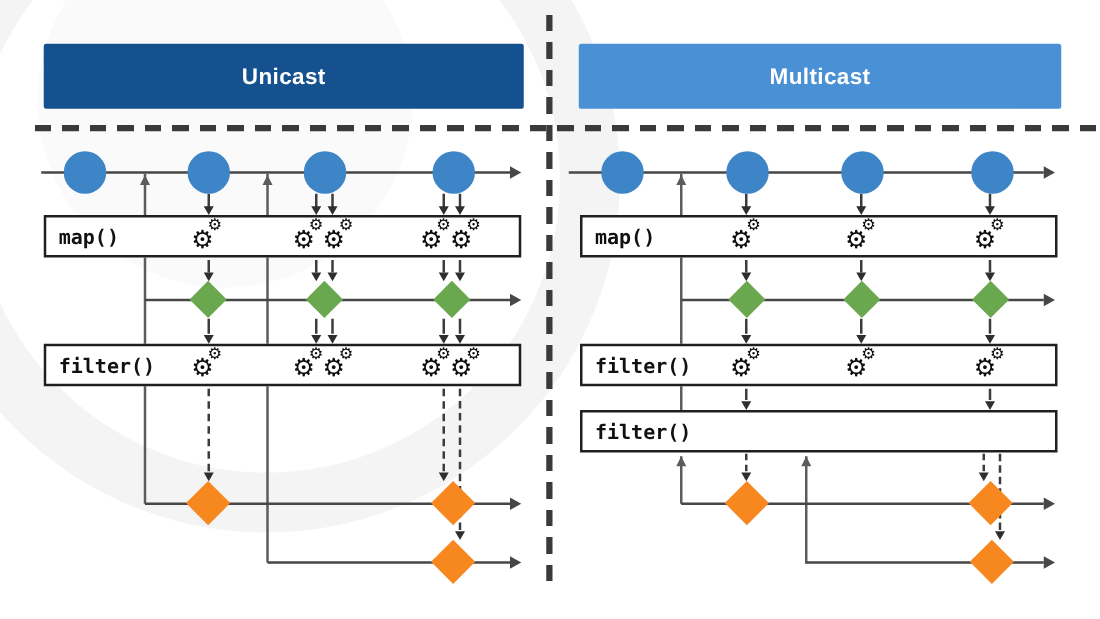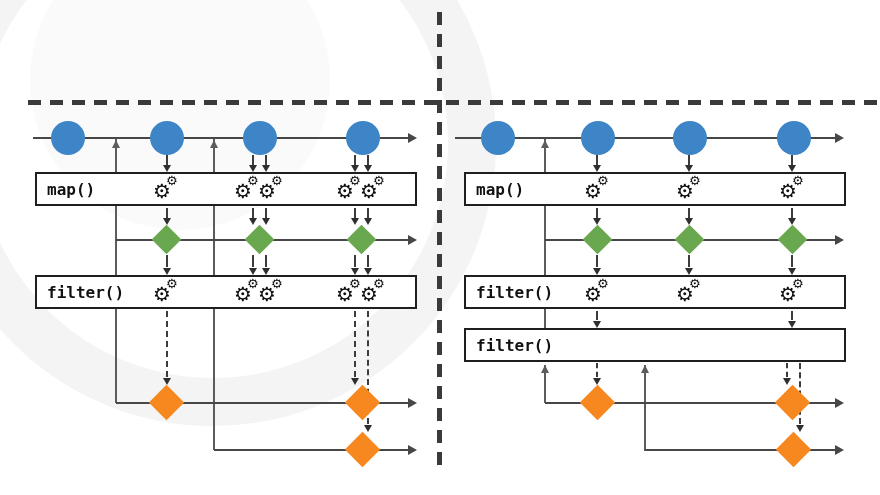--- a/index.html
+++ b/index.html
@@ -47,20 +47,23 @@
 <body>
 
 <div class="stage">
 
   <div class="wm-ring wm1"></div>
   <div class="wm-ring wm2"></div>
 
   <div class="div-h"></div>
   <div class="div-v"></div>
 
+  <div class="hdrbar hdr-uni">
+    <span>Unicast</span>
+  </div>
 
   <div class="hln" style="left:33px;top:137px;width:375px"></div>
   <div class="arr" style="left:408px;top:133px"></div>
 
   <div class="vln" style="left:115px;top:139px;height:264px"></div>
   <div class="aru" style="left:112px;top:140px"></div>
   <div class="vln" style="left:213px;top:139px;height:311px"></div>
   <div class="aru" style="left:210px;top:140px"></div>
 
   <div class="opbox" style="left:35px;top:172px">
@@ -163,20 +166,23 @@
   <div class="circ" style="left:150px;top:121px"></div>
   <div class="circ" style="left:243px;top:121px"></div>
   <div class="circ" style="left:346px;top:121px"></div>
   <div class="dia dia-g" style="left:156px;top:229px"></div>
   <div class="dia dia-g" style="left:249px;top:229px"></div>
   <div class="dia dia-g" style="left:351px;top:229px"></div>
   <div class="dia dia-o" style="left:154px;top:390px"></div>
   <div class="dia dia-o" style="left:350px;top:390px"></div>
   <div class="dia dia-o" style="left:350px;top:437px"></div>
 
+  <div class="hdrbar hdr-mul">
+    <span>Multicast</span>
+  </div>
 
   <div class="hln" style="left:455px;top:137px;width:380px"></div>
   <div class="arr" style="left:835px;top:133px"></div>
 
   <div class="vln" style="left:544px;top:139px;height:190px"></div>
   <div class="aru" style="left:541px;top:140px"></div>
 
   <div class="vln" style="left:544px;top:365px;height:38px"></div>
   <div class="aru" style="left:541px;top:365px"></div>
   <div class="vln" style="left:644px;top:365px;height:86px"></div>

